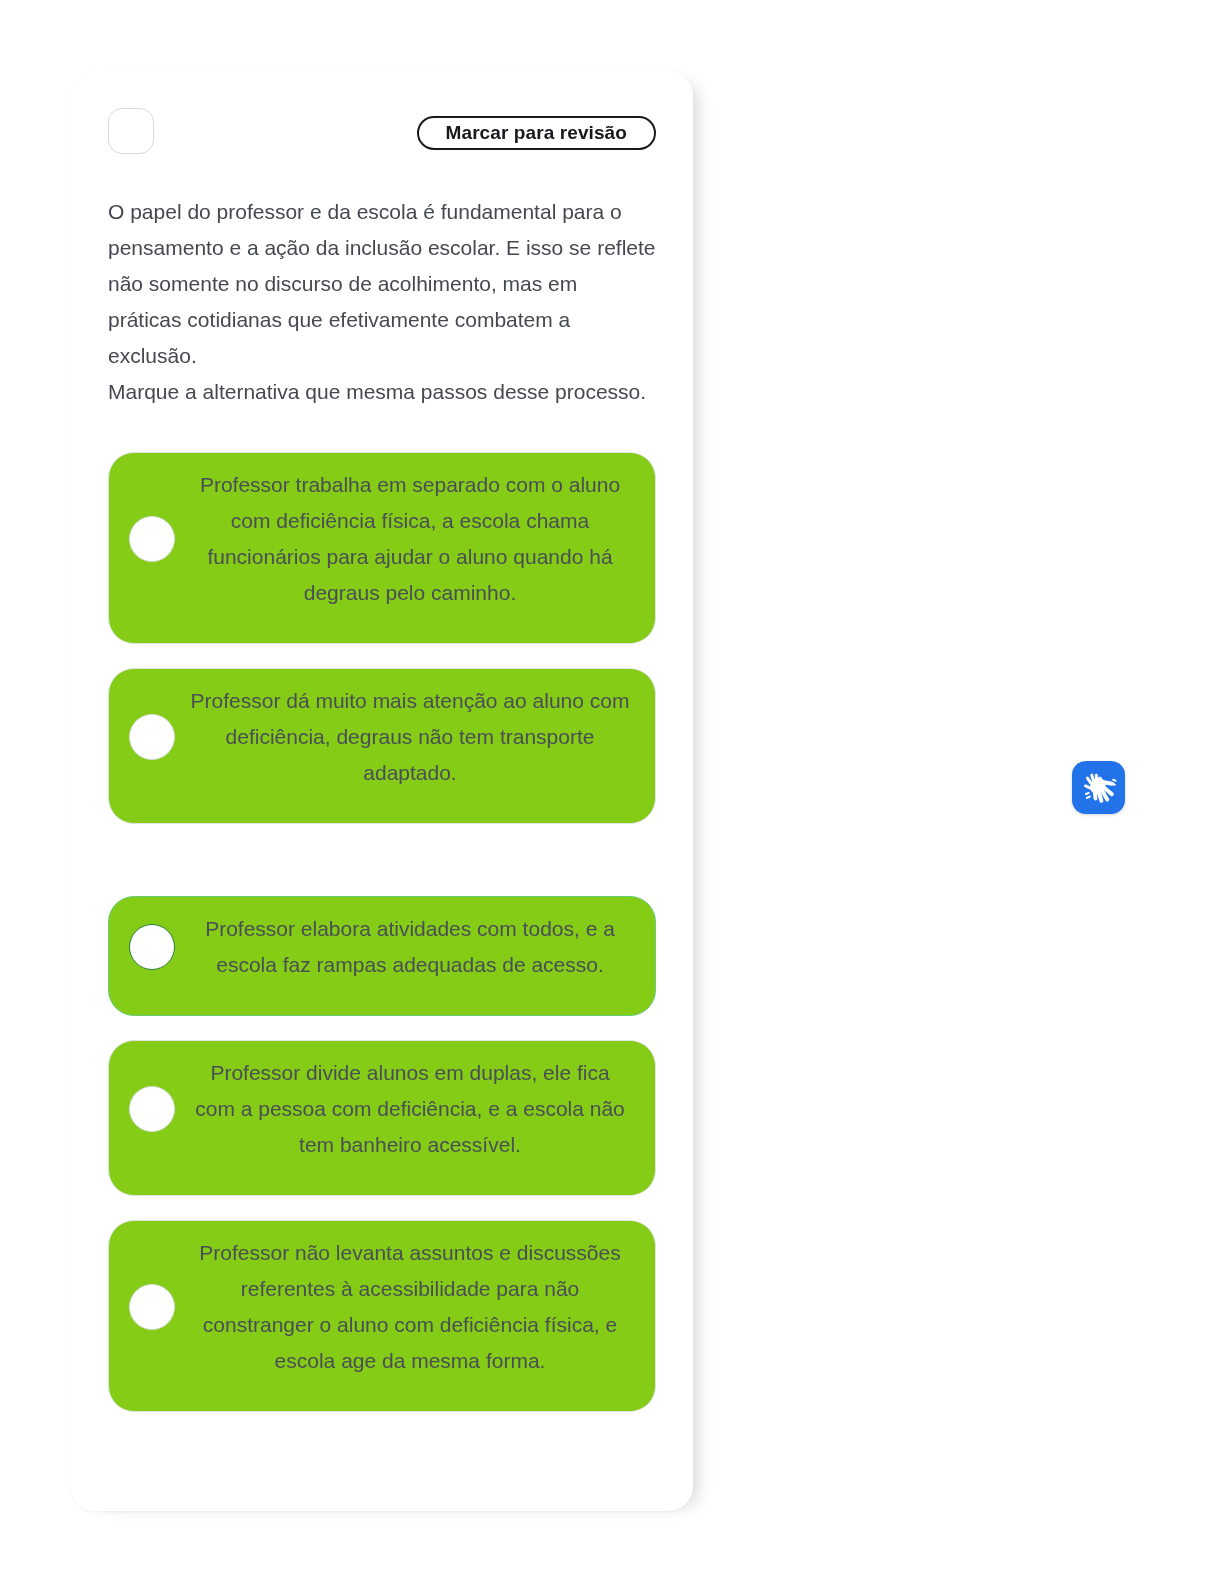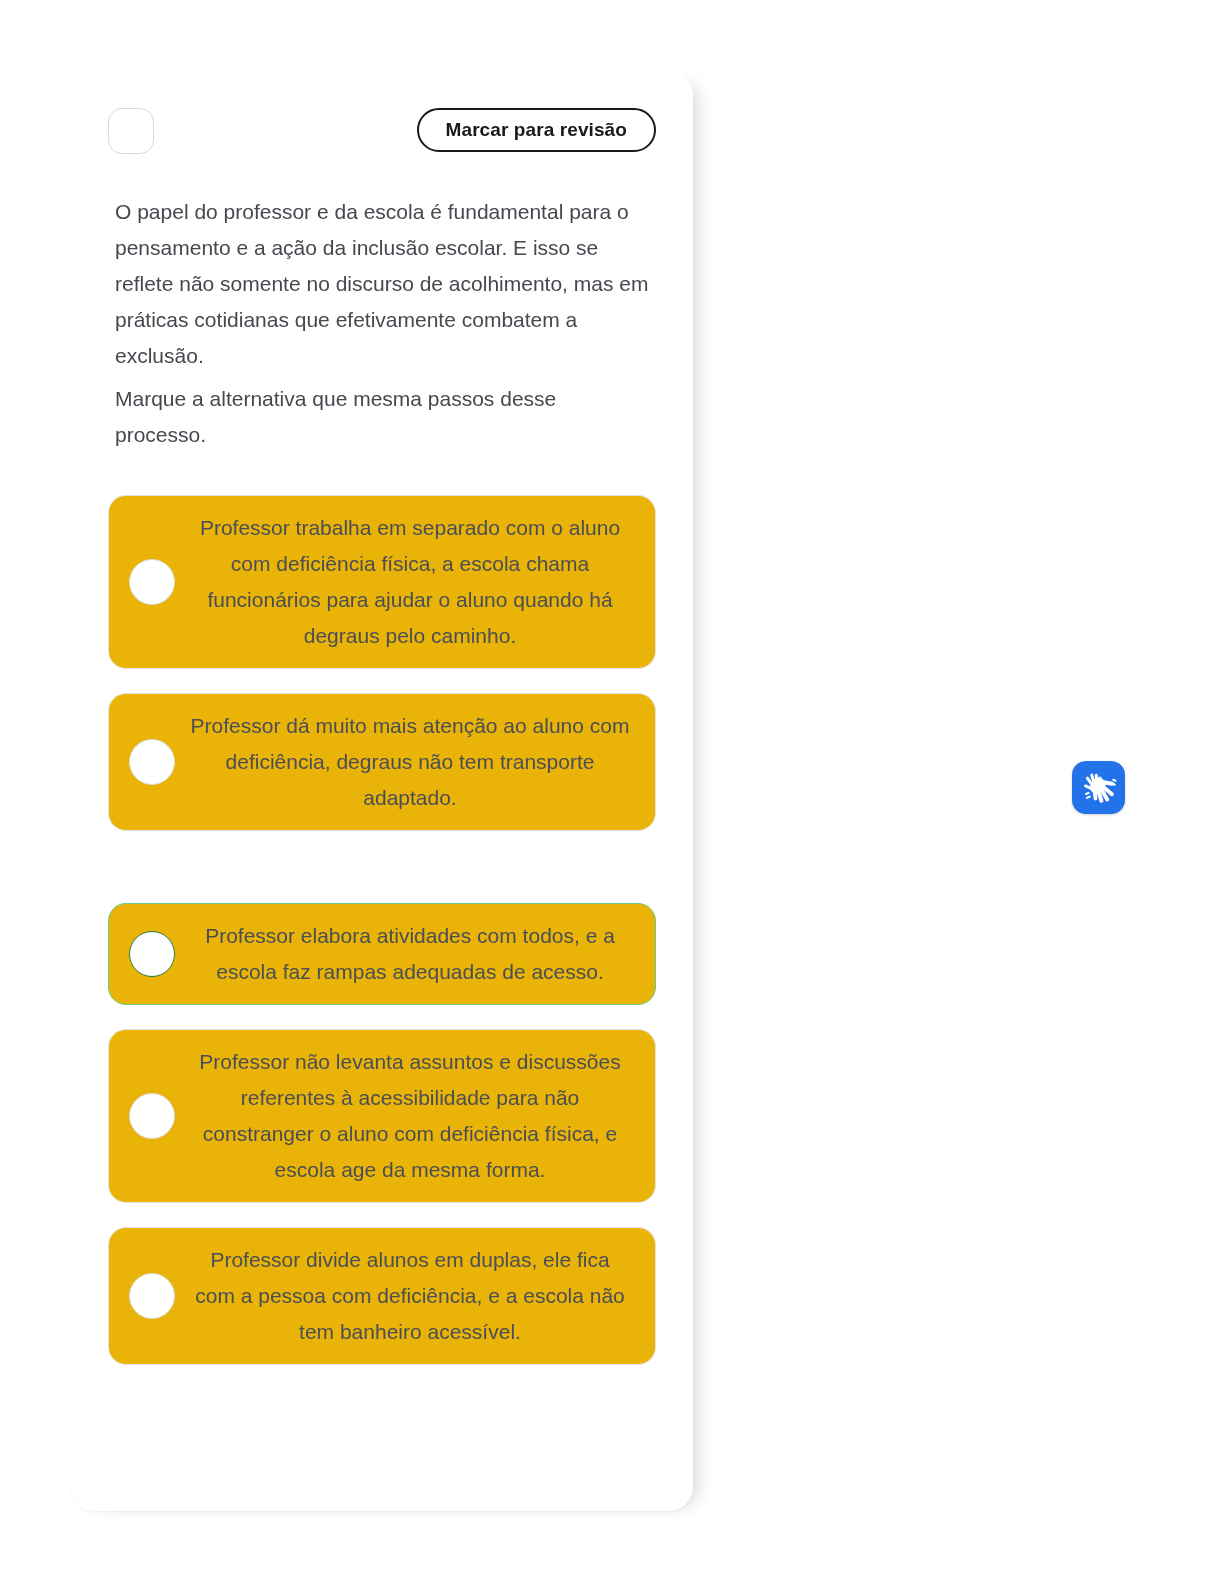--- a/index.html
+++ b/index.html
@@ -35,54 +35,54 @@
     align-items: flex-start;
   }
   .select-checkbox {
     width: 46px; height: 46px;
     border: 1.5px solid #D8D9DD;
     border-radius: 14px;
     background: #fff;
     cursor: pointer;
   }
   .review-button {
-    height: 44px;
+    height: 34px;
     padding: 0 27px;
     border: 2px solid var(--ink);
     border-radius: 999px;
     background: #fff;
     color: var(--ink);
     font-family: "Liberation Sans", sans-serif;
     font-size: 19px;
     font-weight: 600;
     letter-spacing: 0.1px;
     cursor: pointer;
-    margin-top: 0;
+    margin-top: 8px;
   }
   .question-text {
     margin-top: 40px;
     color: var(--question-text);
     font-size: 21px;
     line-height: 36px;
     font-weight: 400;
   }
-  .question-text p { margin: 7px; }
+  .question-text p { margin: 0; }
   .options-list {
     margin-top: 42px;
     display: flex;
     flex-direction: column;
     gap: 24px;
   }
   .answer-option {
     display: flex;
     align-items: center;
     border: 1.5px solid var(--option-border);
-    border-radius: 18px;
-    background: #eab308;
-    padding: 14px 24px 14px 20px;
+    border-radius: 26px;
+    background: #84cc16;
+    padding: 14px 24px 32px 20px;
     cursor: pointer;
   }
   .answer-option .radio {
     flex: 0 0 auto;
     width: 46px; height: 46px;
     border-radius: 50%;
     border: 1.5px solid #DADBDF;
     background: #fff;
   }
   .answer-option .option-text {
@@ -136,26 +136,26 @@
       <div class="option-text">Professor dá muito mais atenção ao aluno com deficiência, degraus não tem transporte adaptado.</div>
     </div>
 
     <div class="answer-option selected">
       <div class="radio"></div>
       <div class="option-text">Professor elabora atividades com todos, e a escola faz rampas adequadas de acesso.</div>
     </div>
 
     <div class="answer-option">
       <div class="radio"></div>
-      <div class="option-text">Professor não levanta assuntos e discussões referentes à acessibilidade para não constranger o aluno com deficiência física, e escola age da mesma forma.</div>
+      <div class="option-text">Professor divide alunos em duplas, ele fica com a pessoa com deficiência, e a escola não tem banheiro acessível.</div>
     </div>
 
     <div class="answer-option">
       <div class="radio"></div>
-      <div class="option-text">Professor divide alunos em duplas, ele fica com a pessoa com deficiência, e a escola não tem banheiro acessível.</div>
+      <div class="option-text">Professor não levanta assuntos e discussões referentes à acessibilidade para não constranger o aluno com deficiência física, e escola age da mesma forma.</div>
     </div>
 
   </div>
 </div>
 
 <button class="libras-widget">
   <svg width="38" height="38" viewBox="0 0 44 44">
     <g stroke="#ffffff" stroke-width="4.8" stroke-linecap="round">
 
       <g transform="translate(16,15) rotate(-14) scale(0.72)">

